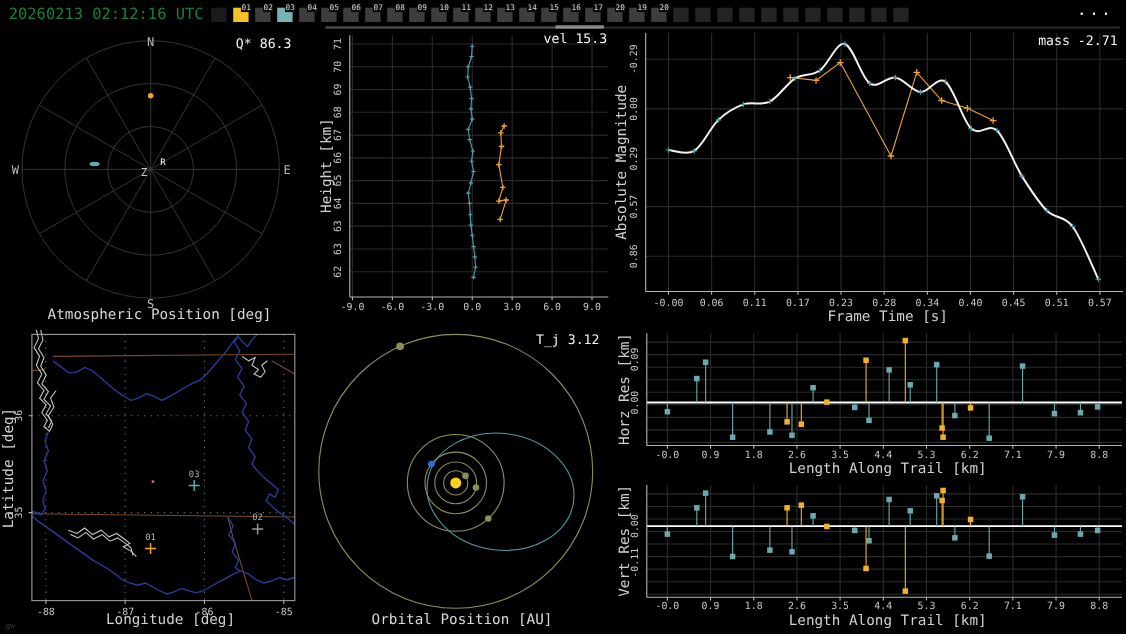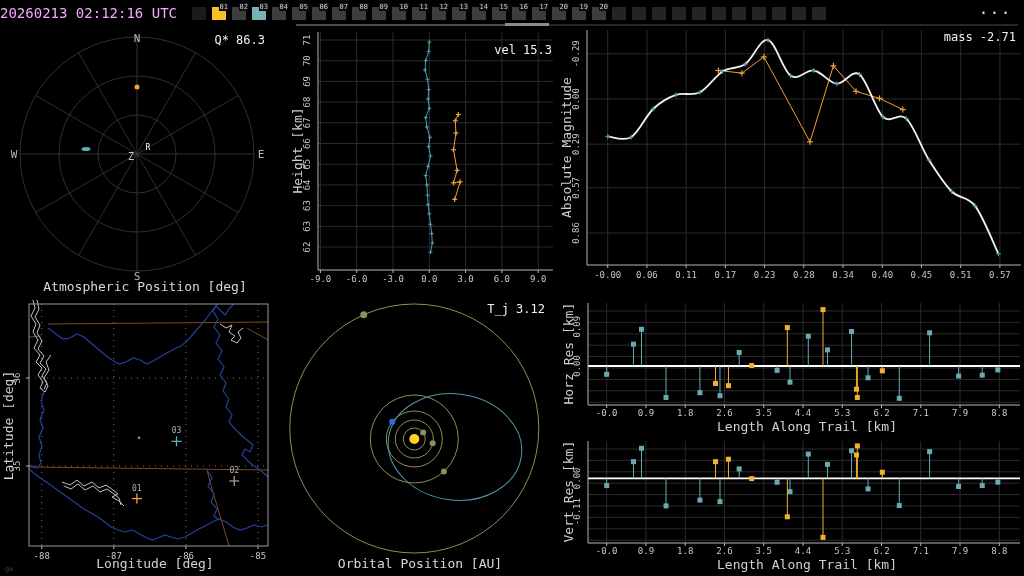--- a/index.html
+++ b/index.html
@@ -1,19 +1,19 @@
 <!DOCTYPE html>
 <html><head>
 <meta charset="utf-8">
 <style>
   html,body{margin:0;padding:0;background:#000;width:1024px;height:576px;overflow:hidden;}
   body{font-family:"DejaVu Sans Mono","Liberation Mono",monospace;color:#e0e0e0;position:relative;}
   
   #topbar{position:absolute;left:0;top:0;width:1024px;height:28px;background:#000;}
-  #timestamp{position:absolute;left:0;top:5px;font-size:14px;color:#f0abfc;white-space:pre;}
+  #timestamp{position:absolute;left:8px;top:5px;font-size:14px;color:#15803d;white-space:pre;}
   #frames{position:absolute;left:192px;top:7px;display:flex;align-items:flex-start;}
   .frame-slot{position:relative;width:14px;height:13px;margin-right:6px;flex:0 0 auto;}
   .frame-box{width:14px;height:13px;}
   .frame-num{position:absolute;top:-4px;right:-3px;font-size:7px;line-height:8px;background:#0c0c0c;color:#d6d6d6;padding:0 1px;}
   #overflow-dots{position:absolute;right:12px;top:0px;font-size:15px;letter-spacing:2px;color:#e6e6e6;}
   #scrub-track{position:absolute;left:296px;top:24px;width:722px;height:2px;background:#262626;}
   #scrub-loaded{position:absolute;left:296px;top:24px;width:252px;height:2px;background:#4a4a4a;}
   #scrub-thumb{position:absolute;left:505px;top:23px;width:44px;height:3px;background:#8b8b8b;}
   
   .panel{position:absolute;background:#000;}
@@ -294,21 +294,21 @@
       <line x1="163.5" y1="119.20999999999994" x2="163.5" y2="124.20999999999994" stroke="#eba23a" stroke-width="1.2"></line>
       <line x1="164.63" y1="142.40999999999994" x2="169.63" y2="142.40999999999994" stroke="#eba23a" stroke-width="1.2"></line>
       <line x1="167.13" y1="139.90999999999994" x2="167.13" y2="144.90999999999994" stroke="#eba23a" stroke-width="1.2"></line>
       <line x1="161" y1="154.83000000000013" x2="166" y2="154.83000000000013" stroke="#eba23a" stroke-width="1.2"></line>
       <line x1="163.5" y1="152.33000000000013" x2="163.5" y2="157.33000000000013" stroke="#eba23a" stroke-width="1.2"></line>
       <line x1="167.655" y1="153.79499999999987" x2="172.655" y2="153.79499999999987" stroke="#eba23a" stroke-width="1.2"></line>
       <line x1="170.155" y1="151.29499999999987" x2="170.155" y2="156.29499999999987" stroke="#eba23a" stroke-width="1.2"></line>
       <line x1="162.21" y1="171.39000000000004" x2="167.21" y2="171.39000000000004" stroke="#eba23a" stroke-width="1.2"></line>
       <line x1="164.71" y1="168.89000000000004" x2="164.71" y2="173.89000000000004" stroke="#eba23a" stroke-width="1.2"></line>
     </svg>
-  <div class="badge" style="right:8px;top:15px;">vel 15.3</div>
+  <div class="badge" style="right:8px;top:0;">vel 15.3</div>
   <div class="axlabel ylabel" style="left:-38px;top:115px;width:90px;">Height [km]</div>
 </div>
 
 <div id="panel-mag" class="panel">
   <svg id="svg-mag" width="464" height="270">
       <line x1="47.7" y1="2" x2="47.7" y2="237" stroke="#2b2b2b" stroke-width="1"></line>
       <line x1="86.92" y1="2" x2="86.92" y2="237" stroke="#2b2b2b" stroke-width="1"></line>
       <line x1="126.14" y1="2" x2="126.14" y2="237" stroke="#2b2b2b" stroke-width="1"></line>
       <line x1="165.36" y1="2" x2="165.36" y2="237" stroke="#2b2b2b" stroke-width="1"></line>
       <line x1="204.57999999999998" y1="2" x2="204.57999999999998" y2="237" stroke="#2b2b2b" stroke-width="1"></line>
@@ -401,20 +401,21 @@
       <line x1="270.36400000000003" y1="37.8146" x2="276.36400000000003" y2="37.8146" stroke="#eba23a" stroke-width="1.2"></line>
       <line x1="273.36400000000003" y1="34.8146" x2="273.36400000000003" y2="40.8146" stroke="#eba23a" stroke-width="1.2"></line>
       <line x1="293.068" y1="63.3658" x2="299.068" y2="63.3658" stroke="#eba23a" stroke-width="1.2"></line>
       <line x1="296.068" y1="60.3658" x2="296.068" y2="66.36580000000001" stroke="#eba23a" stroke-width="1.2"></line>
       <line x1="316.46" y1="70.3768" x2="322.46" y2="70.3768" stroke="#eba23a" stroke-width="1.2"></line>
       <line x1="319.46" y1="67.3768" x2="319.46" y2="73.3768" stroke="#eba23a" stroke-width="1.2"></line>
       <line x1="339.852" y1="81.59440000000001" x2="345.852" y2="81.59440000000001" stroke="#eba23a" stroke-width="1.2"></line>
       <line x1="342.852" y1="78.59440000000001" x2="342.852" y2="84.59440000000001" stroke="#eba23a" stroke-width="1.2"></line>
     </svg>
   <div class="badge" style="right:8px;top:2px;">mass -2.71</div>
+  <div class="axlabel" style="left:30px;right:0;top:253px;">Frame Time [s]</div>
   <div class="axlabel ylabel" style="left:-69px;top:112px;width:150px;">Absolute Magnitude</div>
 </div>
 
 <div id="panel-map" class="panel">
   <svg id="svg-map" width="280" height="278">
       <line x1="41.7" y1="6" x2="41.7" y2="248" stroke="#777" stroke-width="1" stroke-dasharray="1 5"></line>
       <line x1="113.8" y1="6" x2="113.8" y2="248" stroke="#777" stroke-width="1" stroke-dasharray="1 5"></line>
       <line x1="185.89999999999998" y1="6" x2="185.89999999999998" y2="248" stroke="#777" stroke-width="1" stroke-dasharray="1 5"></line>
       <line x1="258" y1="6" x2="258" y2="248" stroke="#777" stroke-width="1" stroke-dasharray="1 5"></line>
       <line x1="29" y1="80" x2="268" y2="80" stroke="#777" stroke-width="1" stroke-dasharray="1 5"></line>

